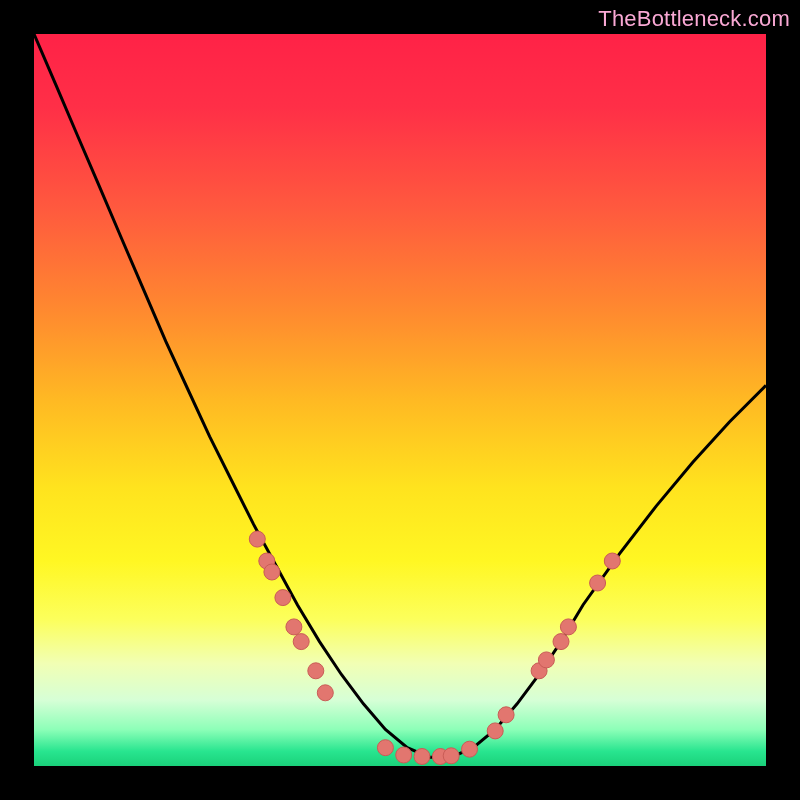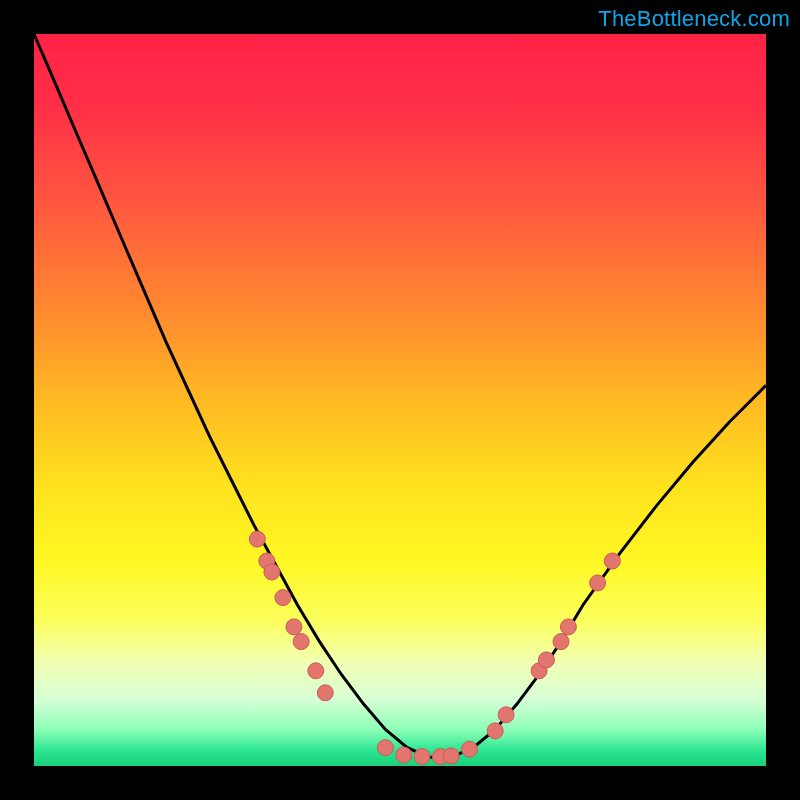--- a/index.html
+++ b/index.html
@@ -36,21 +36,21 @@
       #d6ffd6 91%,
       #8dffb8 95%,
       #28e58f 98%,
       #1ad17a 100%
     );
   }
   .watermark {
     position: absolute;
     top: 6px;
     right: 10px;
-    color: #0ea5e9;
+    color: #f9a8d4;
     font-size: 22px;
     font-weight: 500;
     letter-spacing: 0.2px;
     user-select: none;
   }
   svg.curve {
     position: absolute;
     left: 0;
     top: 0;
     width: 732px;

